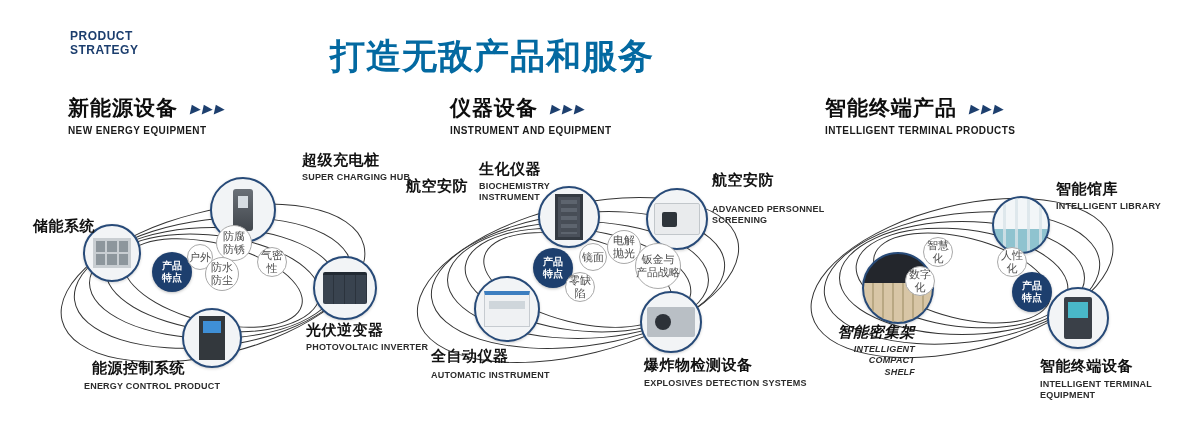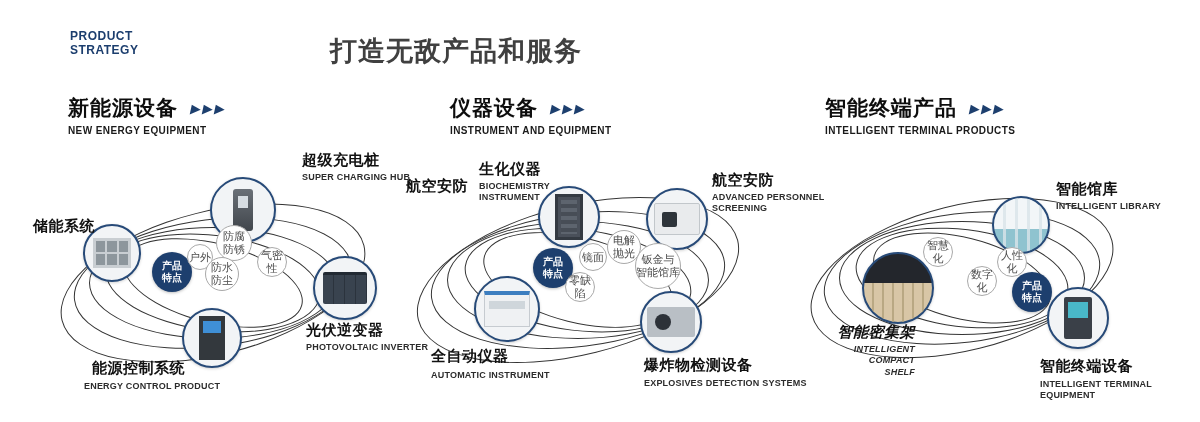--- a/index.html
+++ b/index.html
@@ -4,21 +4,21 @@
 <style>
   * { margin:0; padding:0; box-sizing:border-box; }
   html,body { background:#ffffff; }
   body { font-family:"Liberation Sans","DejaVu Sans",sans-serif; }
   .canvas { position:relative; width:1200px; height:422px; background:#fff; overflow:hidden; }
 
   
   .brand { position:absolute; display:flex; align-items:flex-start; gap:13px; }
   .brand-title { font-size:32px; font-weight:bold; color:#1c3e6e; line-height:1; letter-spacing:1px; }
   .brand-sub { display:flex; flex-direction:column; font-size:12px; font-weight:bold; color:#1c3e6e; line-height:1.15; padding-top:4px; letter-spacing:.5px; }
-  .tagline { position:absolute; font-size:27px; font-weight:bold; color:#404040; letter-spacing:1px; }
+  .tagline { position:absolute; font-size:35px; font-weight:bold; color:#0369a1; letter-spacing:1px; }
 
   
   .sec-header { position:absolute; }
   .sec-cn { font-size:21px; font-weight:bold; color:#0d0d0d; letter-spacing:1px; }
   .arrows { color:#1d3f6e; font-size:13px; letter-spacing:2px; margin-left:9px; display:inline-block; transform:skewX(-12deg); vertical-align:2px; }
   .sec-en { font-size:10px; font-weight:bold; color:#1a1a1a; letter-spacing:.4px; margin-top:3px; }
 
   
   .orbits { position:absolute; width:0; height:0; }
   .orbit { position:absolute; left:0; top:0; border:1px solid #343434; border-radius:50%; }
@@ -152,33 +152,33 @@
 
   <div class="cn-label" style="left:479px;top:160px;">生化仪器</div>
   <div class="en-label" style="left:479px;top:181px;">BIOCHEMISTRY
 INSTRUMENT</div>
   <div class="cn-label" style="left:406px;top:177px;">航空安防</div>
   <div class="p-img" style="left:538px;top:186px;width:62px;height:62px;">
     <div class="g-rack"></div>
   </div>
 
   <div class="cn-label" style="left:712px;top:171px;">航空安防</div>
-  <div class="en-label" style="left:712px;top:192px;">ADVANCED PERSONNEL
+  <div class="en-label" style="left:712px;top:204px;">ADVANCED PERSONNEL
 SCREENING</div>
   <div class="p-img" style="left:646px;top:188px;width:62px;height:62px;">
     <div class="g-scanner"></div>
   </div>
 
   <div class="badge" style="left:533px;top:248px;width:40px;height:40px;">产品
 特点</div>
   <div class="bubble" style="left:579px;top:243px;width:28px;height:28px;">镜面</div>
   <div class="bubble" style="left:607px;top:230px;width:34px;height:34px;">电解
 抛光</div>
   <div class="bubble" style="left:635px;top:243px;width:46px;height:46px;">钣金与
-智能馆库</div>
+产品战略</div>
   <div class="bubble" style="left:565px;top:272px;width:30px;height:30px;">零缺陷</div>
 
   <div class="p-img" style="left:474px;top:276px;width:66px;height:66px;">
     <div class="g-auto"></div>
   </div>
   <div class="cn-label" style="left:431px;top:347px;">全自动仪器</div>
   <div class="en-label" style="left:431px;top:370px;">AUTOMATIC INSTRUMENT</div>
 
   <div class="p-img" style="left:640px;top:291px;width:62px;height:62px;">
     <div class="g-eds"></div>
@@ -204,21 +204,21 @@
   <div class="en-label" style="left:1056px;top:201px;">INTELLIGENT LIBRARY</div>
   <div class="p-img img-library" style="left:992px;top:196px;width:58px;height:58px;"></div>
 
   <div class="p-img img-shelfroom" style="left:862px;top:252px;width:72px;height:72px;"></div>
   <div class="cn-label ta-r" style="left:815px;top:323px;width:100px;">智能密集架</div>
   <div class="en-label ta-r" style="left:805px;top:344px;width:110px;">INTELLIGENT COMPACT
 SHELF</div>
 
   <div class="bubble" style="left:923px;top:237px;width:30px;height:30px;">智慧化</div>
   <div class="bubble" style="left:997px;top:247px;width:30px;height:30px;">人性化</div>
-  <div class="bubble" style="left:967px;top:266px;width:30px;height:30px;">数字化</div>
+  <div class="bubble" style="left:905px;top:266px;width:30px;height:30px;">数字化</div>
   <div class="badge" style="left:1012px;top:272px;width:40px;height:40px;">产品
 特点</div>
 
   <div class="p-img" style="left:1047px;top:287px;width:62px;height:62px;">
     <div class="g-kiosk"></div>
   </div>
   <div class="cn-label" style="left:1040px;top:357px;">智能终端设备</div>
   <div class="en-label" style="left:1040px;top:379px;">INTELLIGENT TERMINAL EQUIPMENT</div>
 
 </div>

